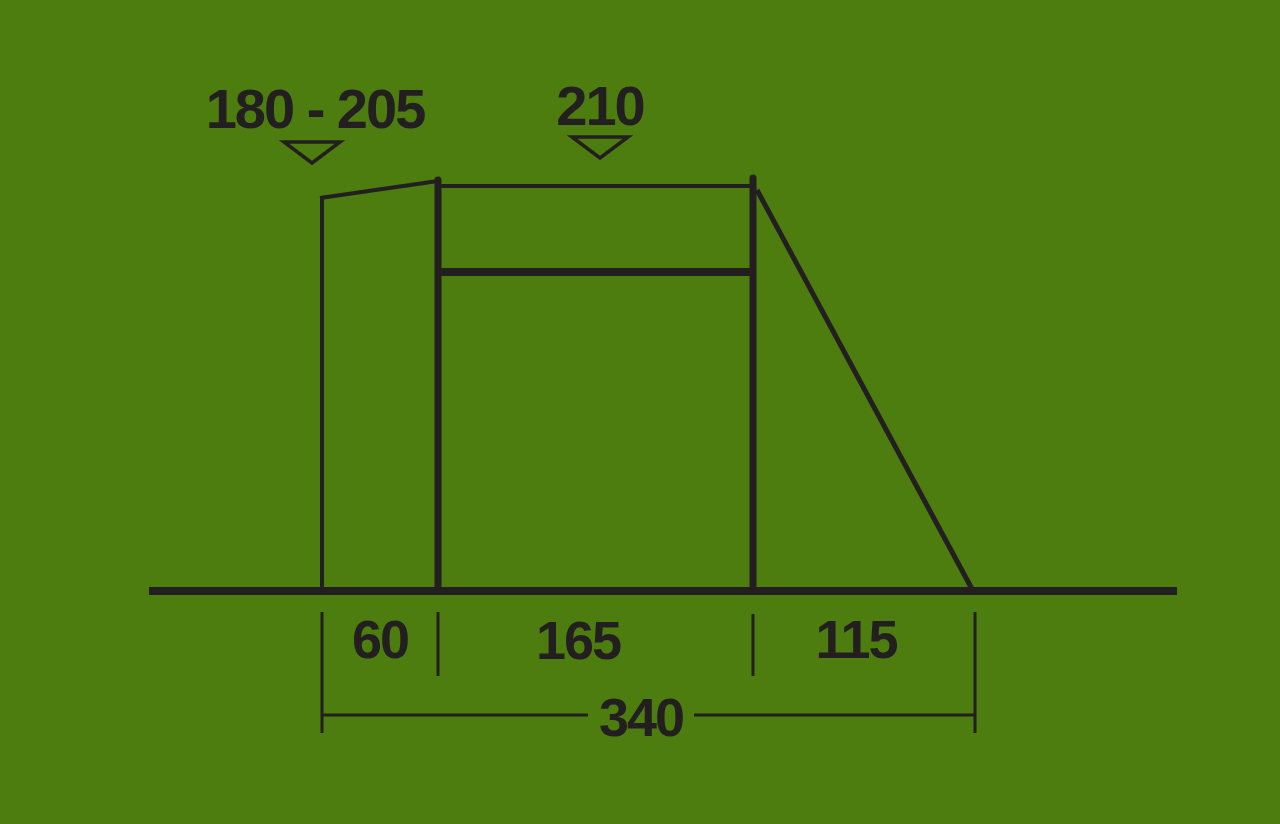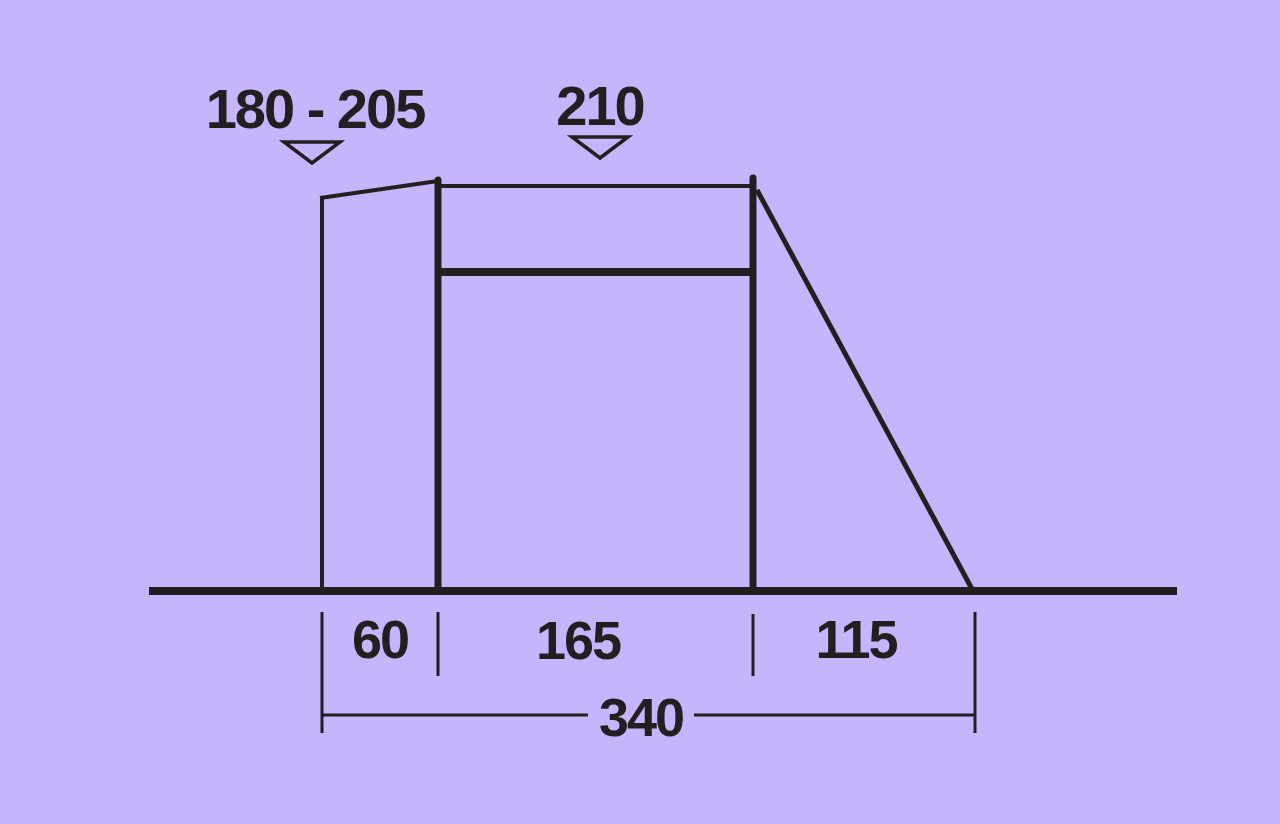--- a/index.html
+++ b/index.html
@@ -8,21 +8,21 @@
     background: #ffffff;
     width: 1280px;
     height: 824px;
     overflow: hidden;
     font-family: "Liberation Sans", sans-serif;
   }
   .canvas {
     position: relative;
     width: 1280px;
     height: 824px;
-    background: #c4b5fd;
+    background: #4d7c0f;
   }
   svg { display: block; }
   .dim-text {
     font-family: "Liberation Sans", sans-serif;
     font-weight: bold;
     fill: #231f20;
     letter-spacing: -2px;
   }
   .dim-text-top { font-size: 56px; }
   .dim-text-bottom { font-size: 54px; }

